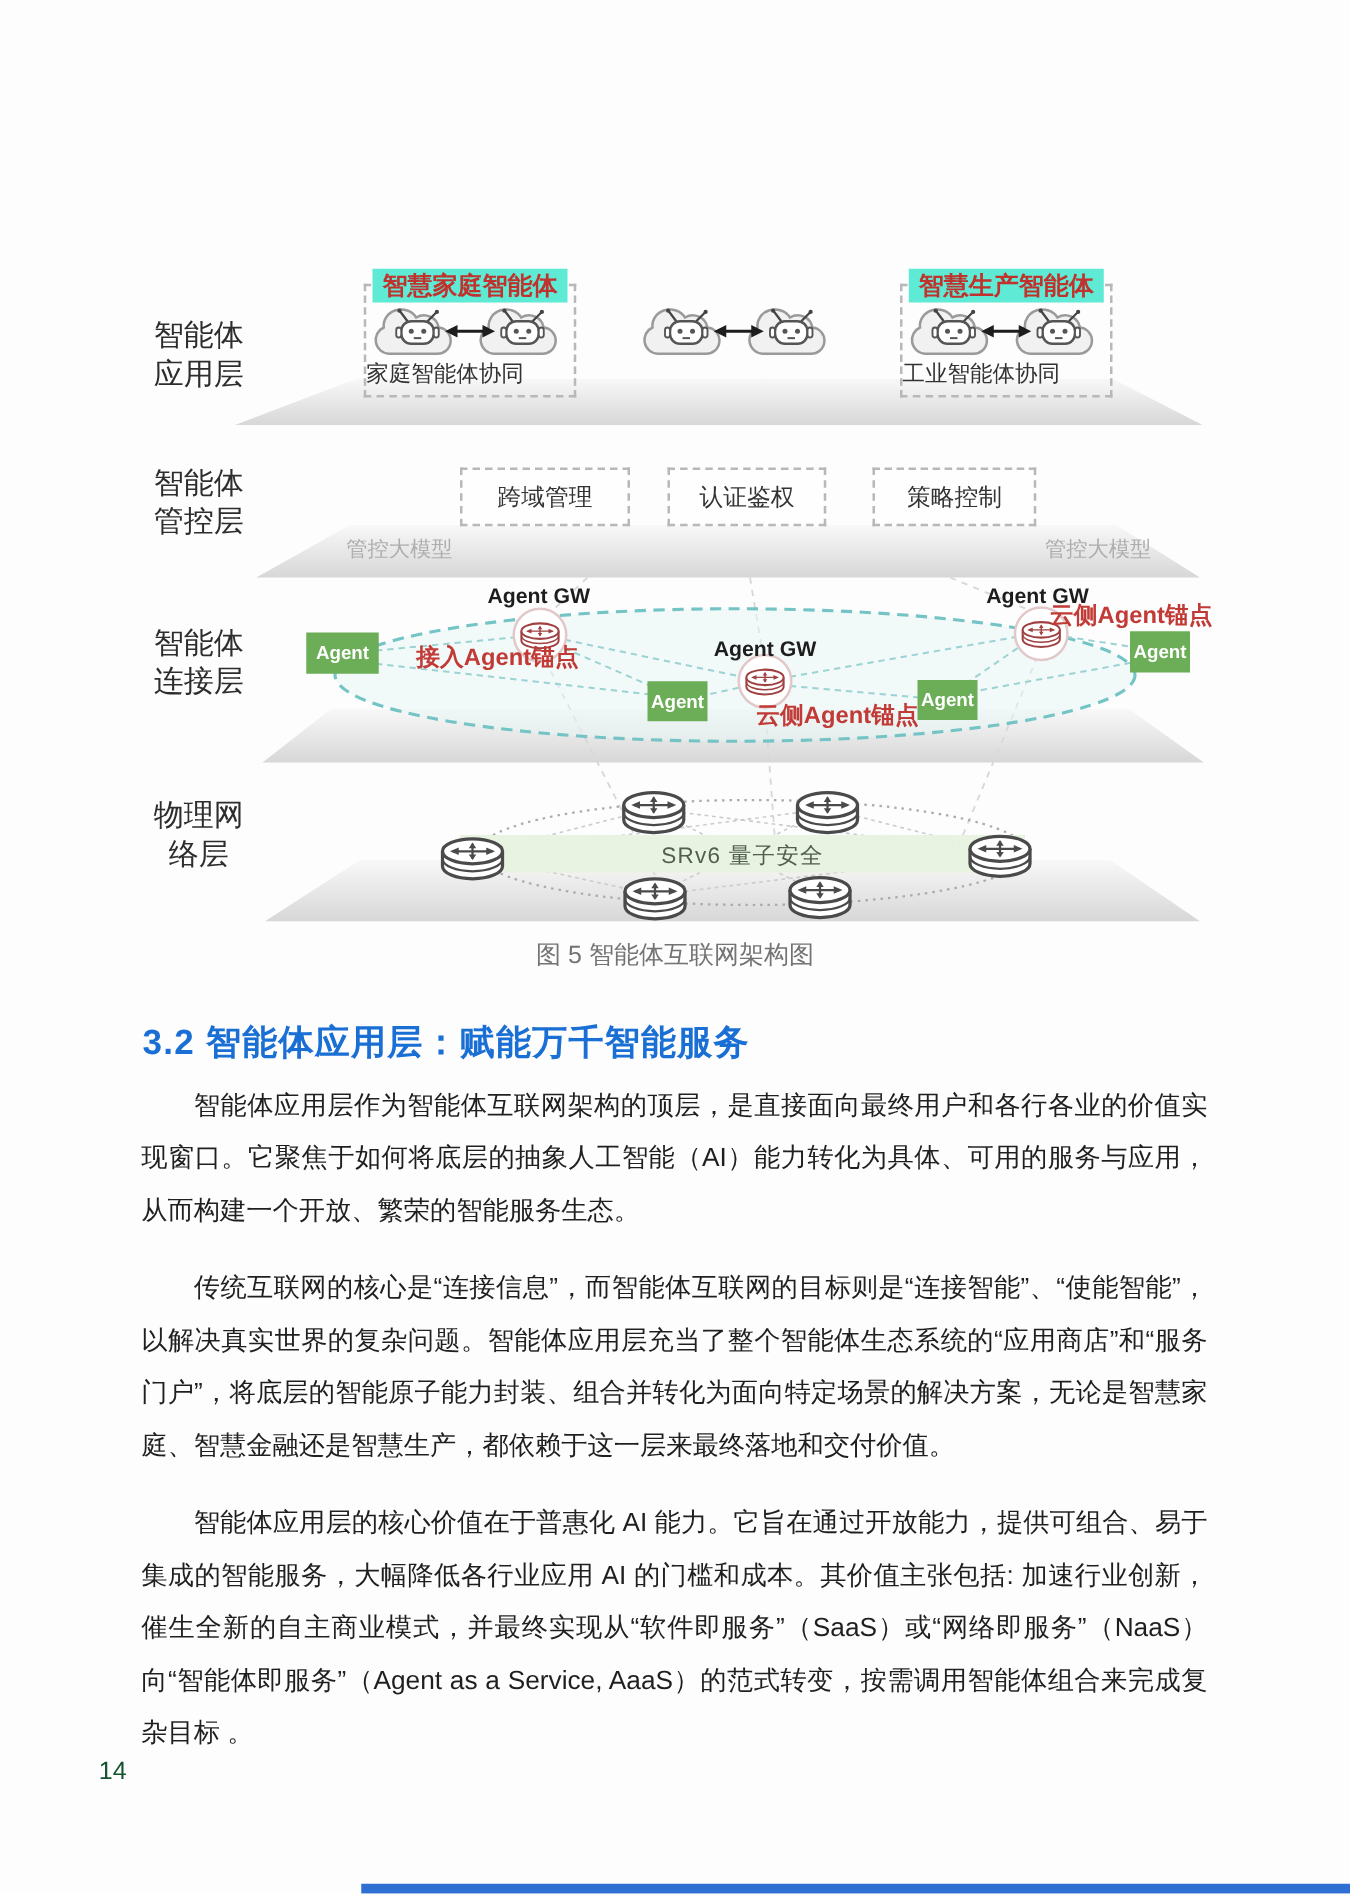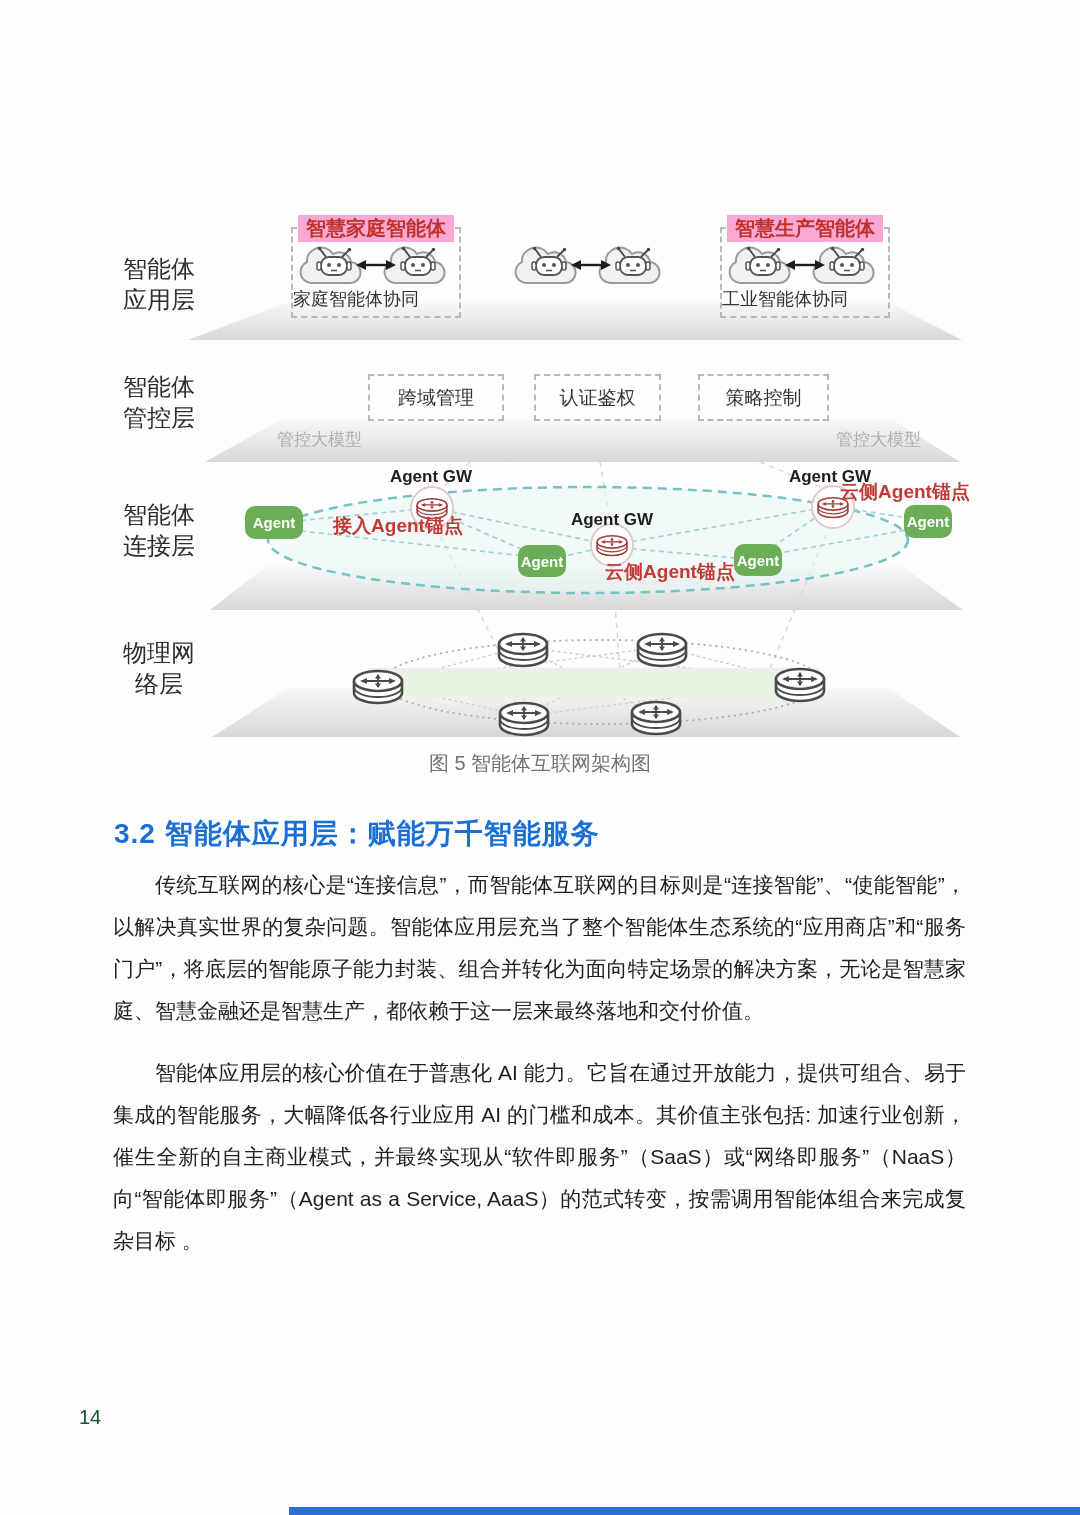--- a/index.html
+++ b/index.html
@@ -17,21 +17,21 @@
     position:absolute; width:110px; text-align:center;
     font-size:24px; font-weight:normal; color:#2d2d2d; line-height:31px;
   }
 
   .app-box {
     position:absolute; width:170px; height:91px;
     border:2px dashed #b8b8b8;
   }
   .app-box .box-title {
     position:absolute; top:-14px; left:50%; transform:translateX(-50%);
-    background:#f9a8d4; padding:0 8px; white-space:nowrap;
+    background:#5eead4; padding:0 8px; white-space:nowrap;
     font-size:20px; font-weight:bold; color:#c0322d;text-align:center;
   }
   .app-box .box-caption {
     position:absolute; bottom:5px; width:100%; text-align:left;
     font-size:18px; color:#333;
   }
 
   .mgmt-box {
     position:absolute; height:47px; border:2px dashed #b8b8b8;
     display:flex; align-items:center; justify-content:center;
@@ -43,21 +43,21 @@
     position:absolute; transform:translateX(-50%); white-space:nowrap;
     font-size:17px; font-weight:bold; color:#1d1d1d;
   }
   .anchor-label {
     position:absolute; transform:translateX(-50%); white-space:nowrap;
     font-size:19px; font-weight:bold; color:#c23a36;
   }
   .agent-chip {
     position:absolute; background:#6cae57; color:#fff;
     display:flex; align-items:center; justify-content:center;
-    font-size:15px; font-weight:bold; border-radius:10px;
+    font-size:15px; font-weight:bold; border-radius:0;
   }
   .srv6-label {
     position:absolute; left:368px; top:672px; width:452px; text-align:center;
     font-size:18px; color:#51604d; letter-spacing:1px;
   }
   .fig-caption {
     position:absolute; left:0; right:0; top:750px; text-align:center;
     font-size:20px; font-weight:500; color:#737373;
   }
 
@@ -228,23 +228,25 @@
   <div class="gw-label" style="left:830px; top:467px;">Agent GW</div>
   <div class="anchor-label" style="left:398px; top:513px;">接入Agent锚点</div>
   <div class="anchor-label" style="left:670px; top:559px;">云侧Agent锚点</div>
   <div class="anchor-label" style="left:905px; top:479px;">云侧Agent锚点</div>
 
   <div class="agent-chip" style="left:245px; top:506px; width:58px; height:33px;">Agent</div>
   <div class="agent-chip" style="left:518px; top:545px; width:48px; height:32px;">Agent</div>
   <div class="agent-chip" style="left:734px; top:544px; width:48px; height:32px;">Agent</div>
   <div class="agent-chip" style="left:904px; top:505px; width:48px; height:33px;">Agent</div>
 
+  <div class="srv6-label">SRv6 量子安全</div>
   <div class="fig-caption">图 5 智能体互联网架构图</div>
 
   <h2 class="section-heading">3.2 智能体应用层：赋能万千智能服务</h2>
   <div class="body-text">
+    <p>智能体应用层作为智能体互联网架构的顶层，是直接面向最终用户和各行各业的价值实现窗口。它聚焦于如何将底层的抽象人工智能（AI）能力转化为具体、可用的服务与应用，从而构建一个开放、繁荣的智能服务生态。</p>
     <p>传统互联网的核心是“连接信息”，而智能体互联网的目标则是“连接智能”、“使能智能”，以解决真实世界的复杂问题。智能体应用层充当了整个智能体生态系统的“应用商店”和“服务门户”，将底层的智能原子能力封装、组合并转化为面向特定场景的解决方案，无论是智慧家庭、智慧金融还是智慧生产，都依赖于这一层来最终落地和交付价值。</p>
     <p>智能体应用层的核心价值在于普惠化 AI 能力。它旨在通过开放能力，提供可组合、易于集成的智能服务，大幅降低各行业应用 AI 的门槛和成本。其价值主张包括: 加速行业创新，催生全新的自主商业模式，并最终实现从“软件即服务”（SaaS）或“网络即服务”（NaaS）向“智能体即服务”（Agent as a Service, AaaS）的范式转变，按需调用智能体组合来完成复杂目标 。</p>
   </div>
 
   <div class="page-number">14</div>
   <div class="footer-bar"></div>
 </div>
 
 </body></html>

